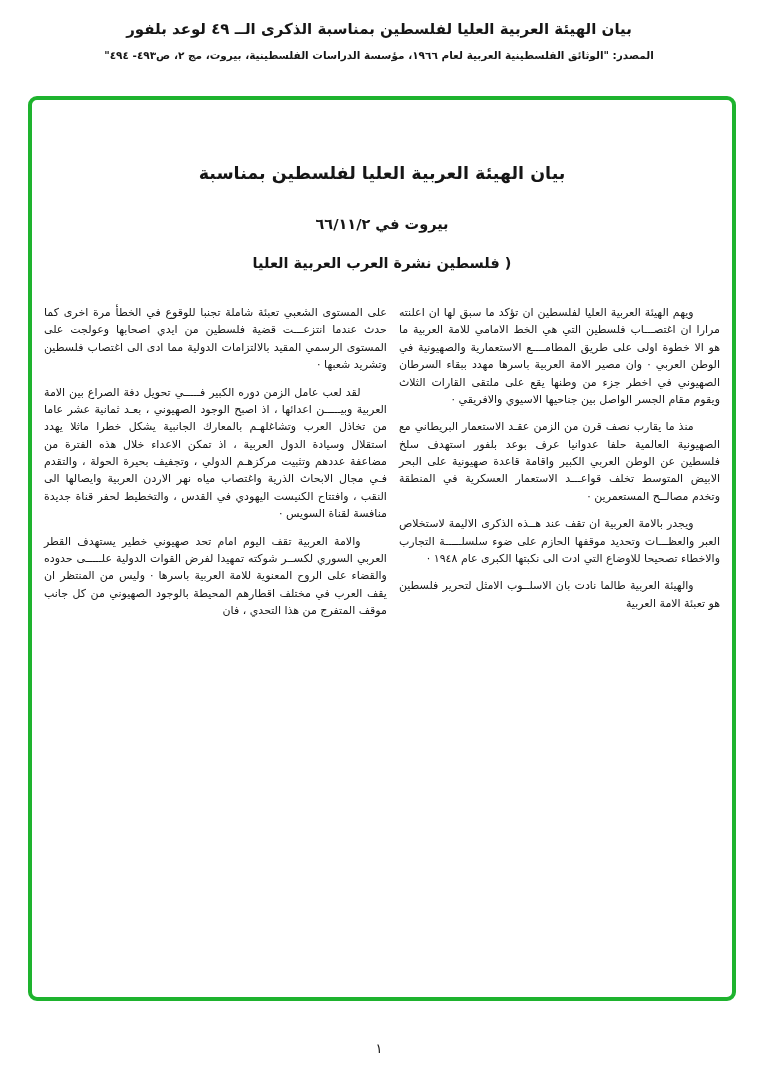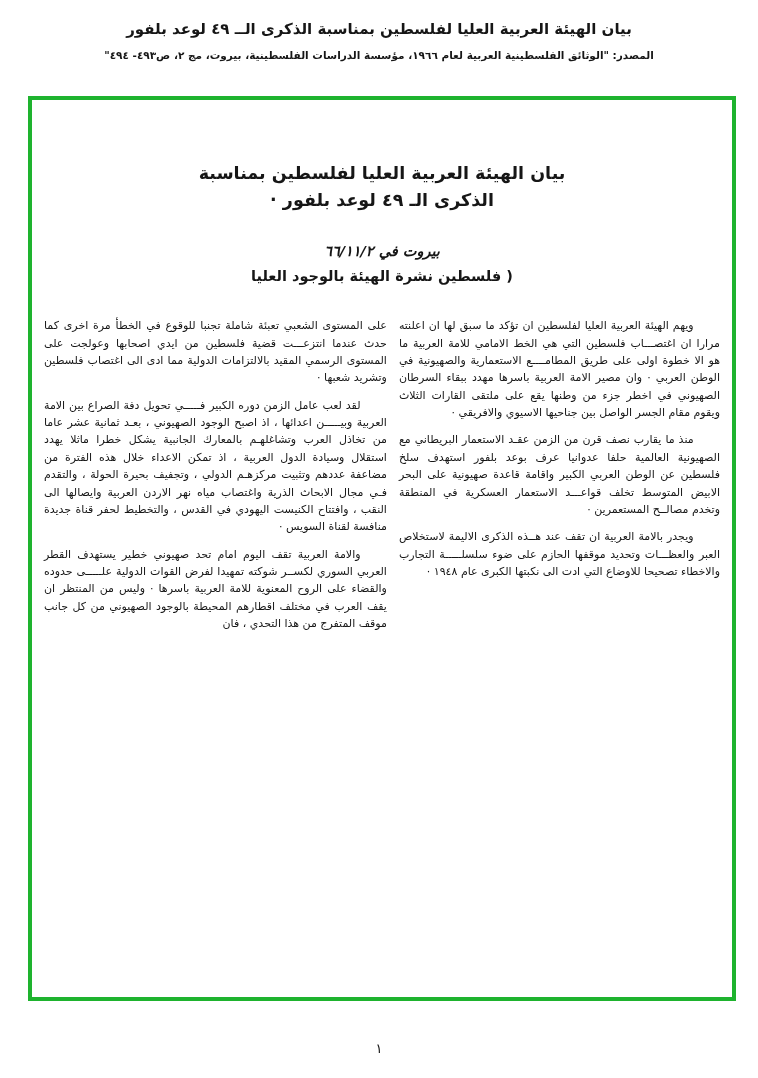--- a/index.html
+++ b/index.html
@@ -20,39 +20,39 @@
   .hdr { text-align: center; padding-top: 20px; }
   .hdr-title { font-weight: bold; font-size: 15px; letter-spacing: 0.2px; }
   .hdr-src { font-weight: bold; font-size: 10.5px; margin-top: 11px; }
 
   
   .docbox {
     position: absolute;
     left: 28px; top: 96px;
     width: 708px; height: 905px;
     border: 4px solid #1eb32e;
-    border-radius: 0;
+    border-radius: 9px;
     overflow: hidden;
     background: #ffffff;
   }
   .doc-title {
     text-align: center;
     margin-top: 60px;
     font-size: 17.5px;
     font-weight: bold;
     line-height: 1.55;
   }
   .doc-sub {
     text-align: center;
     margin-top: 26px;
     font-size: 14.5px;
     font-weight: bold;
     line-height: 1.55;
   }
-  .doc-sub .dateline { margin-bottom: 2px; font-style: italic; }
+  .doc-sub .dateline { margin-bottom: 16px; }
 
   .cols {
     display: flex;
     flex-direction: row;
     gap: 12px;
     padding: 0 12px;
     margin-top: 30px;
   }
   .col {
     text-align: justify;
@@ -80,34 +80,34 @@
 
   <div class="hdr">
     <div class="hdr-title">بيان الهيئة العربية العليا لفلسطين بمناسبة الذكرى الــ ٤٩ لوعد بلفور</div>
     <div class="hdr-src">المصدر: "الوثائق الفلسطينية العربية لعام ١٩٦٦، مؤسسة الدراسات الفلسطينية، بيروت، مج ٢، ص٤٩٣- ٤٩٤"</div>
   </div>
 
   <div class="docbox">
 
     <div class="doc-title">
       <div>بيان الهيئة العربية العليا لفلسطين بمناسبة</div>
-      <div>الذكرى الـ ٤٩ لوعد بلفور ·</div>
     </div>
 
     <div class="doc-sub">
       <div class="dateline">بيروت في ٦٦/١١/٢</div>
-      <div>( فلسطين نشرة الهيئة بالوجود العليا</div>
+      <div>( فلسطين نشرة العرب العربية العليا</div>
     </div>
 
     <div class="cols">
 
       <div class="col col-right">
         <p>ويهم الهيئة العربية العليا لفلسطين ان تؤكد ما سبق لها ان اعلنته مرارا ان اغتصـــاب فلسطين التي هي الخط الامامي للامة العربية ما هو الا خطوة اولى على طريق المطامــــع الاستعمارية والصهيونية في الوطن العربي · وان مصير الامة العربية باسرها مهدد ببقاء السرطان الصهيوني في اخطر جزء من وطنها يقع على ملتقى القارات الثلاث ويقوم مقام الجسر الواصل بين جناحيها الاسيوي والافريقي ·</p>
         <p>منذ ما يقارب نصف قرن من الزمن عقـد الاستعمار البريطاني مع الصهيونية العالمية حلفا عدوانيا عرف بوعد بلفور استهدف سلخ فلسطين عن الوطن العربي الكبير واقامة قاعدة صهيونية على البحر الابيض المتوسط تخلف قواعـــد الاستعمار العسكرية في المنطقة وتخدم مصالــح المستعمرين ·</p>
         <p>ويجدر بالامة العربية ان تقف عند هــذه الذكرى الاليمة لاستخلاص العبر والعظـــات وتحديد موقفها الحازم على ضوء سلسلـــــة التجارب والاخطاء تصحيحا للاوضاع التي ادت الى نكبتها الكبرى عام ١٩٤٨ ·</p>
+        <p>والهيئة العربية طالما نادت بان الاسلــوب الامثل لتحرير فلسطين هو تعبئة الامة العربية</p>
       </div>
 
       <div class="col col-left">
         <p class="cont">على المستوى الشعبي تعبئة شاملة تجنبا للوقوع في الخطأ مرة اخرى كما حدث عندما انتزعـــت قضية فلسطين من ايدي اصحابها وعولجت على المستوى الرسمي المقيد بالالتزامات الدولية مما ادى الى اغتصاب فلسطين وتشريد شعبها ·</p>
         <p>لقد لعب عامل الزمن دوره الكبير فـــــي تحويل دفة الصراع بين الامة العربية وبيـــــن اعدائها ، اذ اصبح الوجود الصهيوني ، بعـد ثمانية عشر عاما من تخاذل العرب وتشاغلهـم بالمعارك الجانبية يشكل خطرا ماثلا يهدد استقلال وسيادة الدول العربية ، اذ تمكن الاعداء خلال هذه الفترة من مضاعفة عددهم وتثبيت مركزهـم الدولي ، وتجفيف بحيرة الحولة ، والتقدم فـي مجال الابحاث الذرية واغتصاب مياه نهر الاردن العربية وايصالها الى النقب ، وافتتاح الكنيست اليهودي في القدس ، والتخطيط لحفر قناة جديدة منافسة لقناة السويس ·</p>
         <p>والامة العربية تقف اليوم امام تحد صهيوني خطير يستهدف القطر العربي السوري لكســر شوكته تمهيدا لفرض القوات الدولية علـــــى حدوده والقضاء على الروح المعنوية للامة العربية باسرها · وليس من المنتظر ان يقف العرب في مختلف اقطارهم المحيطة بالوجود الصهيوني من كل جانب موقف المتفرج من هذا التحدي ، فان</p>
       </div>
 
     </div>
   </div>

